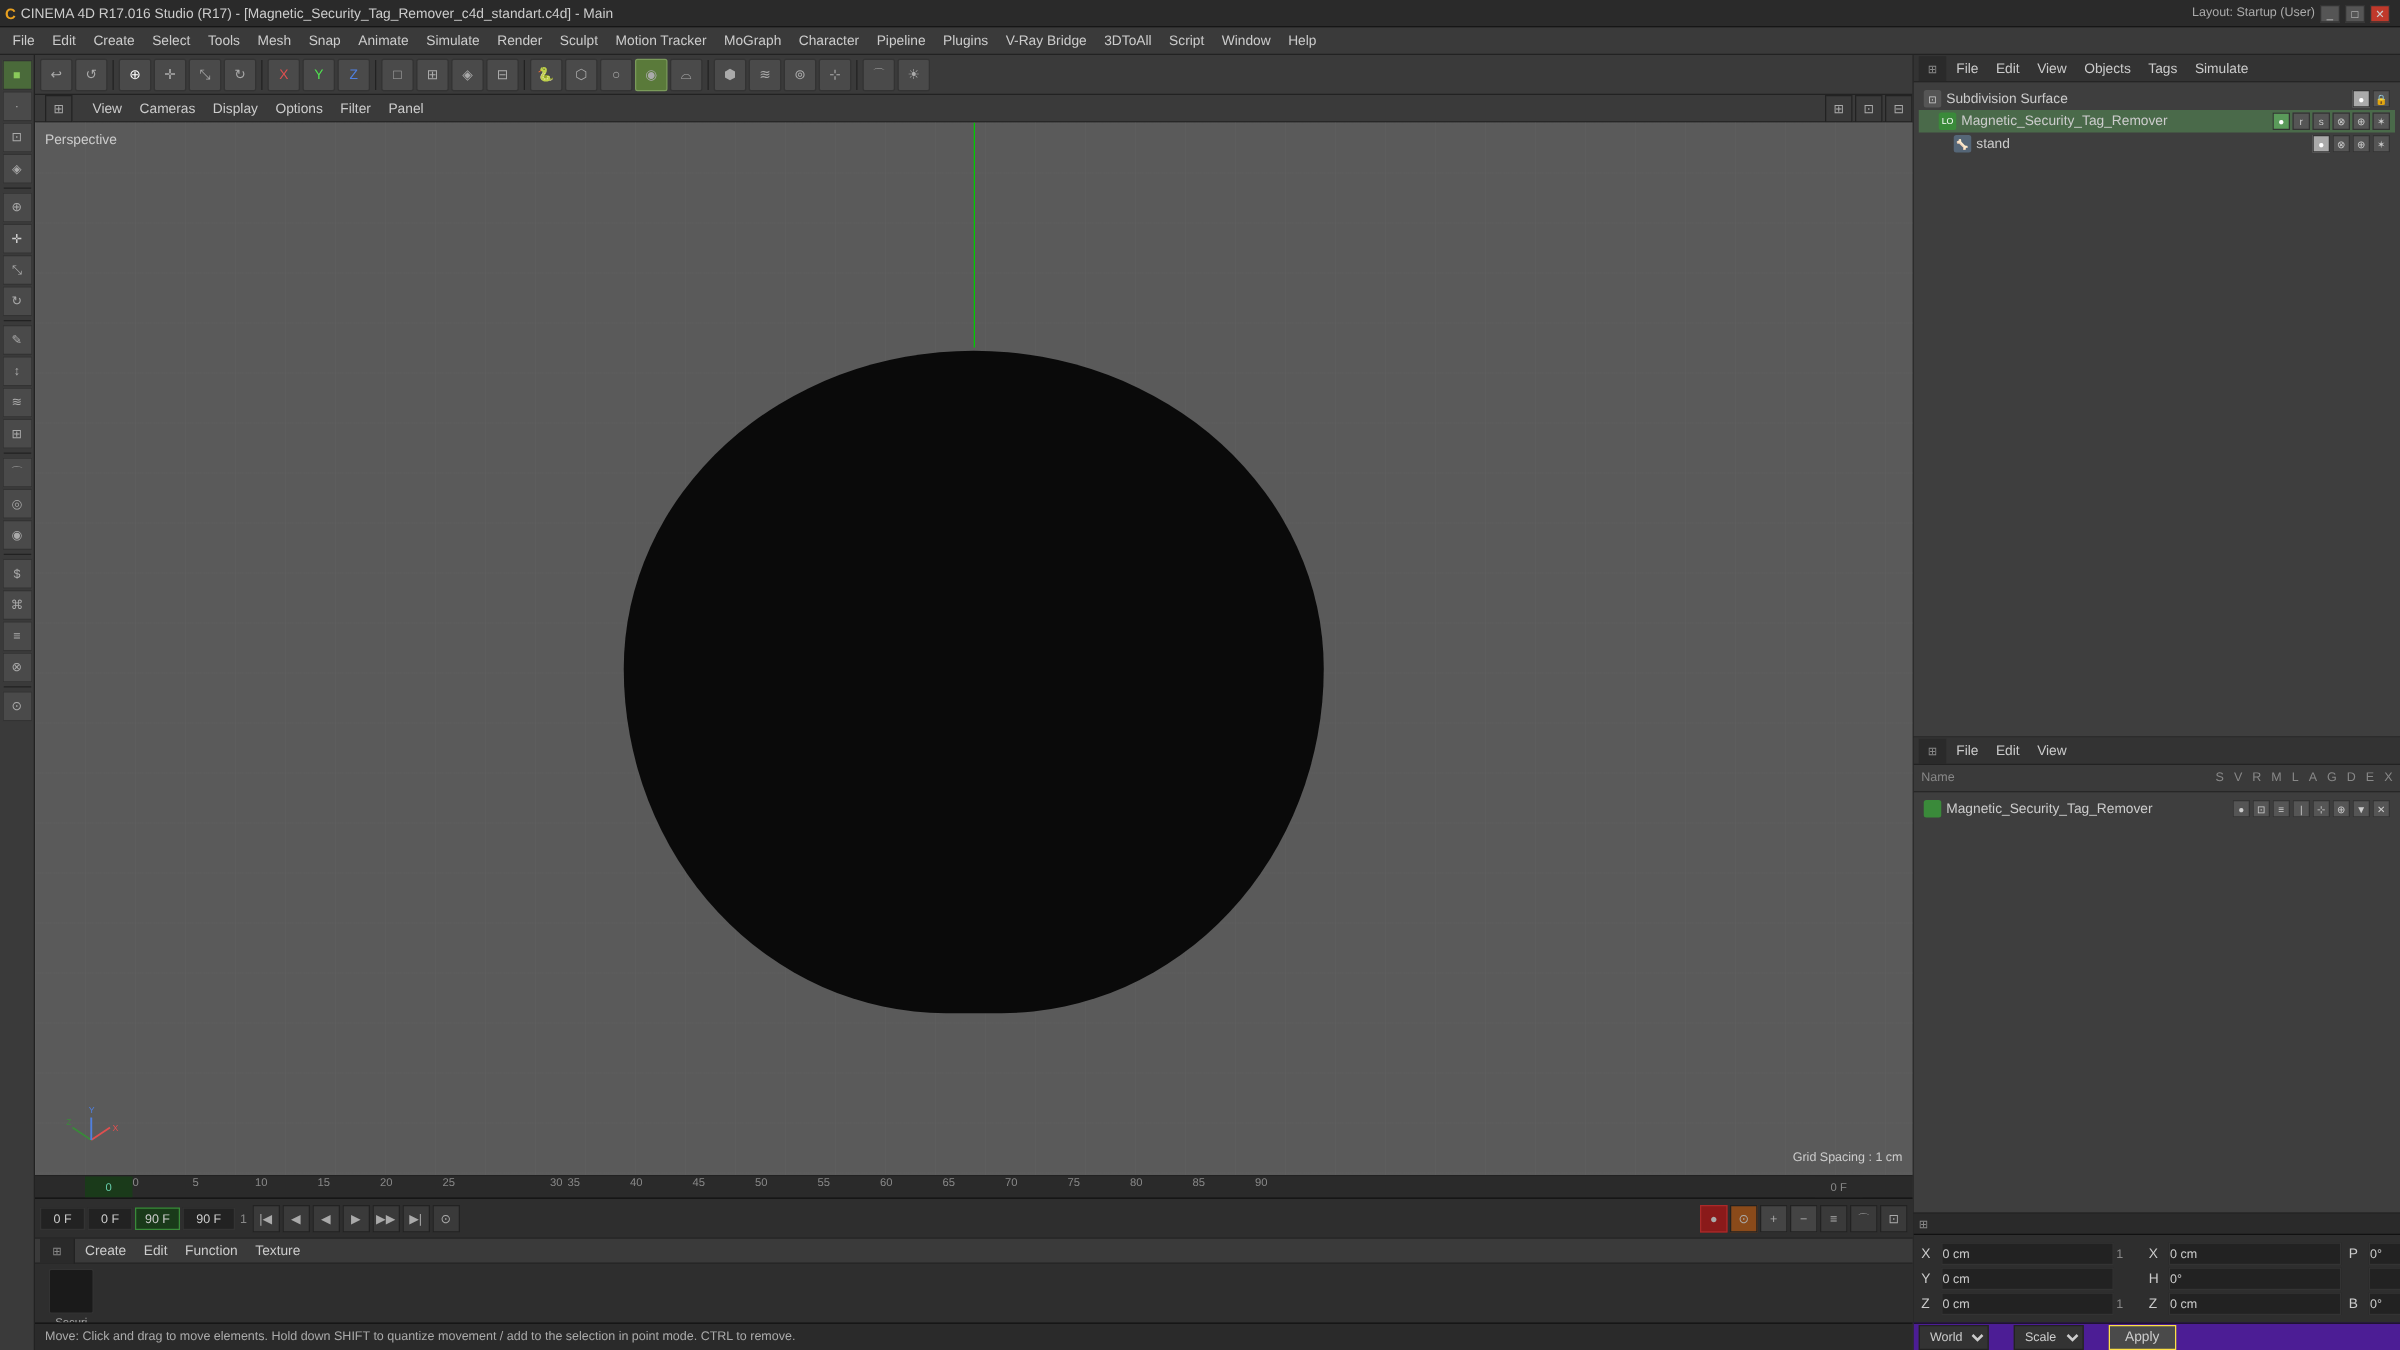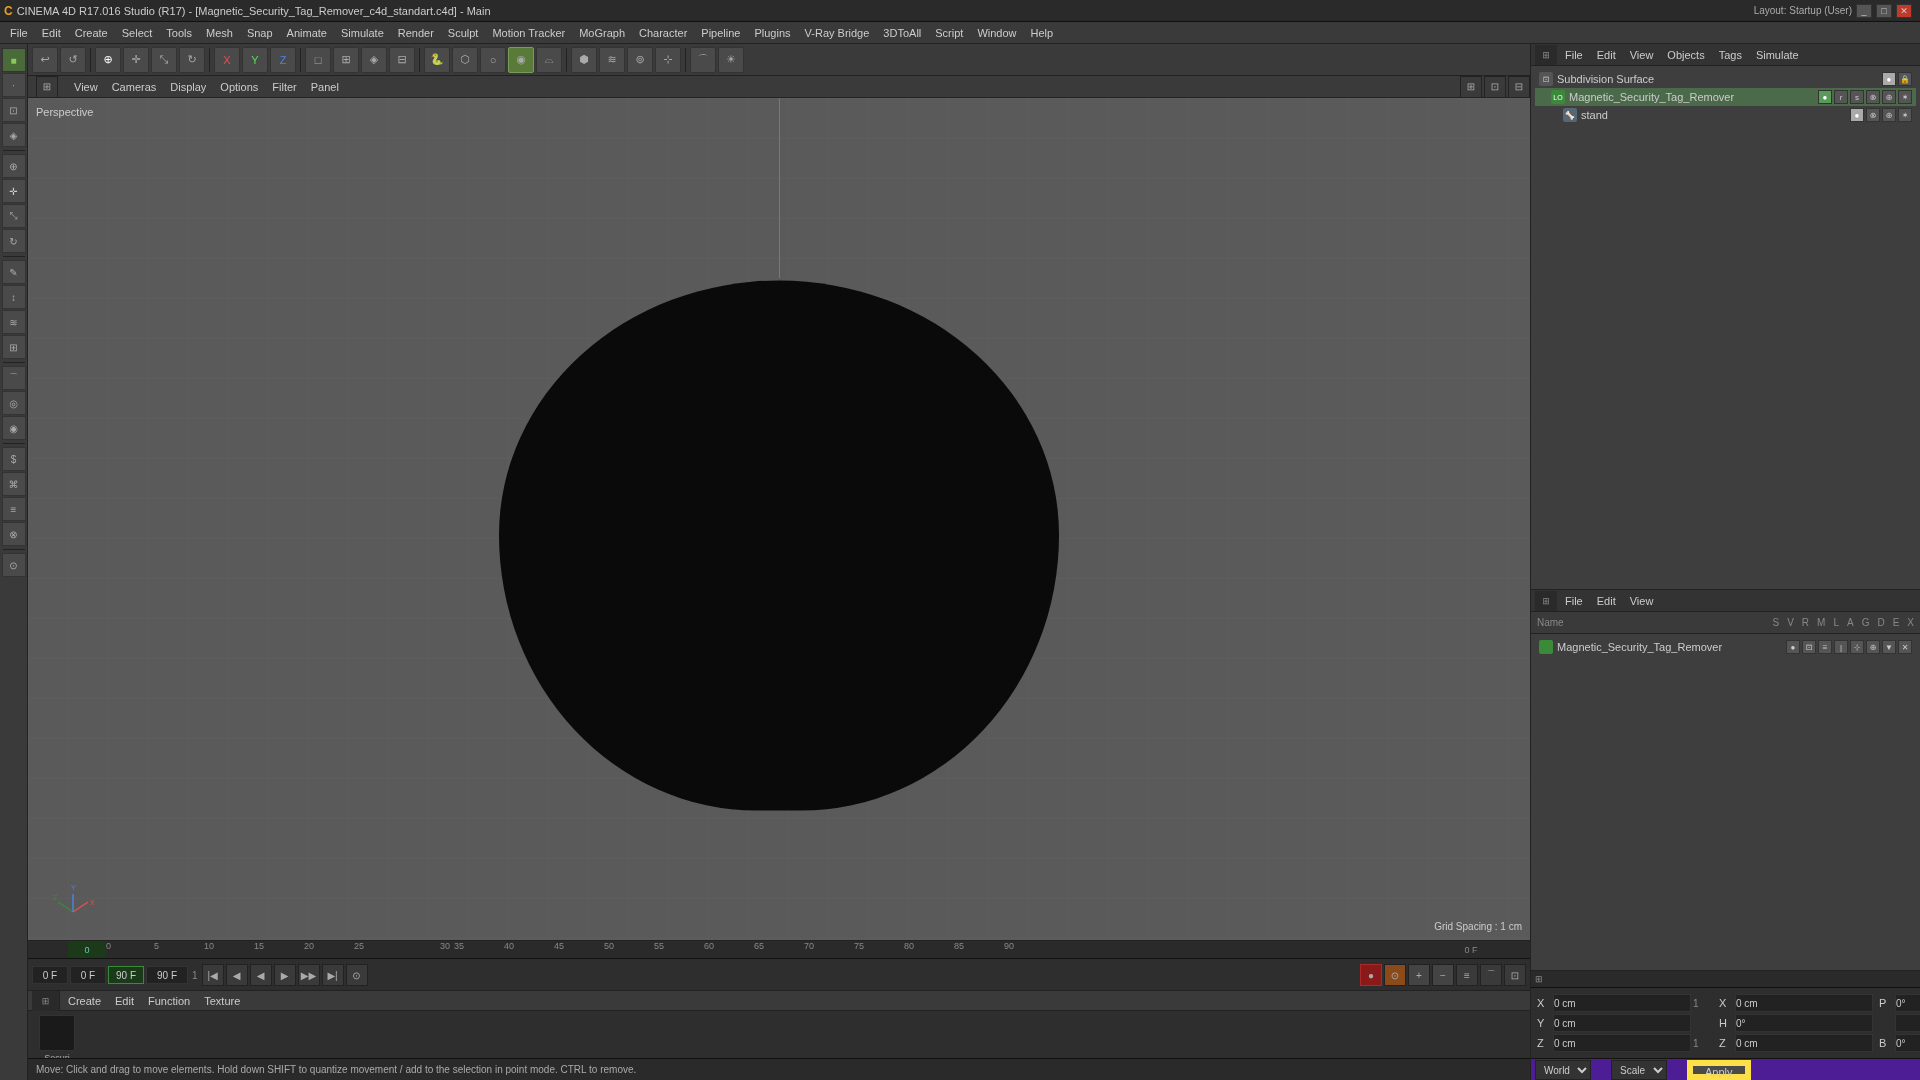--- a/index.html
+++ b/index.html
@@ -148,21 +148,21 @@
 
     
     #coord-panel { height: 110px; background: #2e2e2e; border-top: 1px solid #222; display: flex; flex-direction: column; }
     #coord-content { flex: 1; display: grid; grid-template-columns: 1fr 1fr; gap: 2px; padding: 4px; }
     .coord-row { display: flex; align-items: center; gap: 2px; }
     .coord-label { width: 14px; font-size: 11px; color: #ccc; }
     .coord-input { flex: 1; height: 18px; background: #222; border: 1px solid #333; color: #ccc; font-size: 10px; text-align: left; padding-right: 4px; }
     .coord-unit { font-size: 10px; color: #888; width: 24px; }
     #coord-footer { height: 28px; background: #4c1d95; display: flex; align-items: flex-end; padding: 0 4px; gap: 20px; border-top: 1px solid #111; }
     .coord-dropdown { height: 20px; background: #333; border: 1px solid #222; color: #ccc; font-size: 10px; padding: 0 4px; cursor: pointer; }
-    .apply-btn { height: 20px; padding: 0 12px; background: #4a4a4a; border: 6px solid #fde047; color: #ccc; font-size: 11px; cursor: pointer; }
+    .apply-btn { height: 20px; padding: 0 12px; background: #4a4a4a; border: 1px solid #fde047; color: #ccc; font-size: 11px; cursor: pointer; }
   </style>
 </head>
 <body>
 
 <div id="titlebar">
   <div id="titlebar-left">
     <span style="color:#e8a020;font-weight:bold;font-size:12px;">C</span>
     <span id="titlebar-title">CINEMA 4D R17.016 Studio (R17) - [Magnetic_Security_Tag_Remover_c4d_standart.c4d] - Main</span>
   </div>
   <div style="display:flex;align-items:center;gap:4px;padding-right:8px;">

